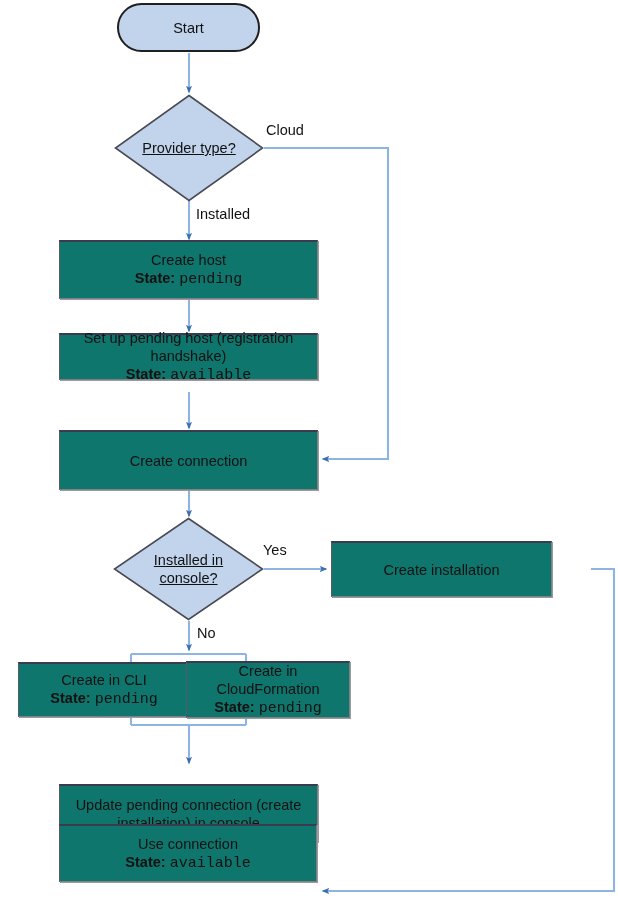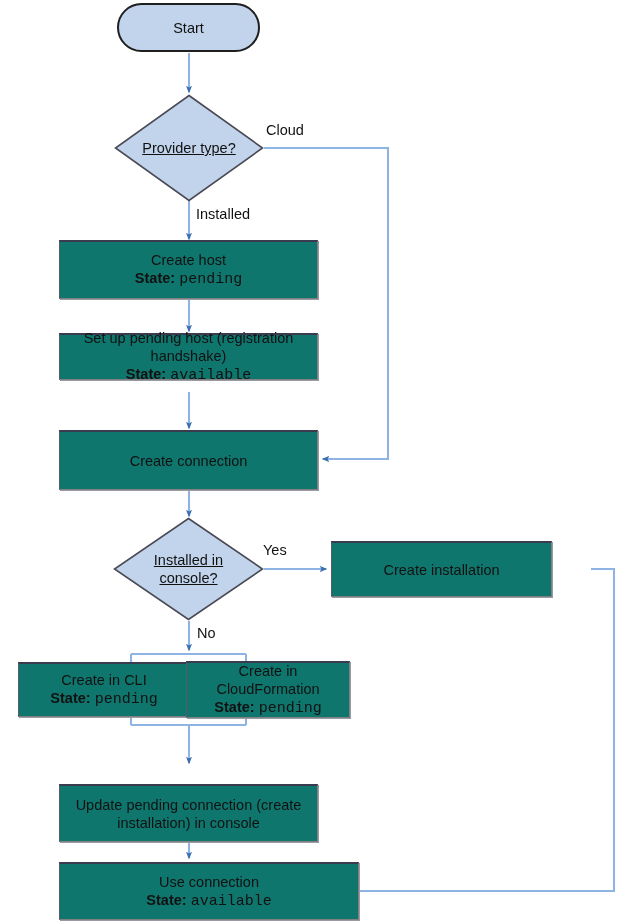--- a/index.html
+++ b/index.html
@@ -203,21 +203,21 @@
   </div>
 </div>
 
 <div class="node" style="left:59px; top:768px; width:259px; height:58px;margin-top:16px;">
   <div class="inner">
     <span class="line-row">Update pending connection (create</span>
     <span class="line-row">installation) in console</span>
   </div>
 </div>
 
-<div class="node" style="left:59px; top:862px; width:300px; height:58px;">
+<div class="node" style="left:59px; top:824px; width:258px; height:58px;">
   <div class="inner">
     <span class="line-row">Use connection</span>
     <span class="line-row">
       <span class="state-key">State: </span>
       <span class="state-val">available</span>
     </span>
   </div>
 </div>
 
 </body></html>

